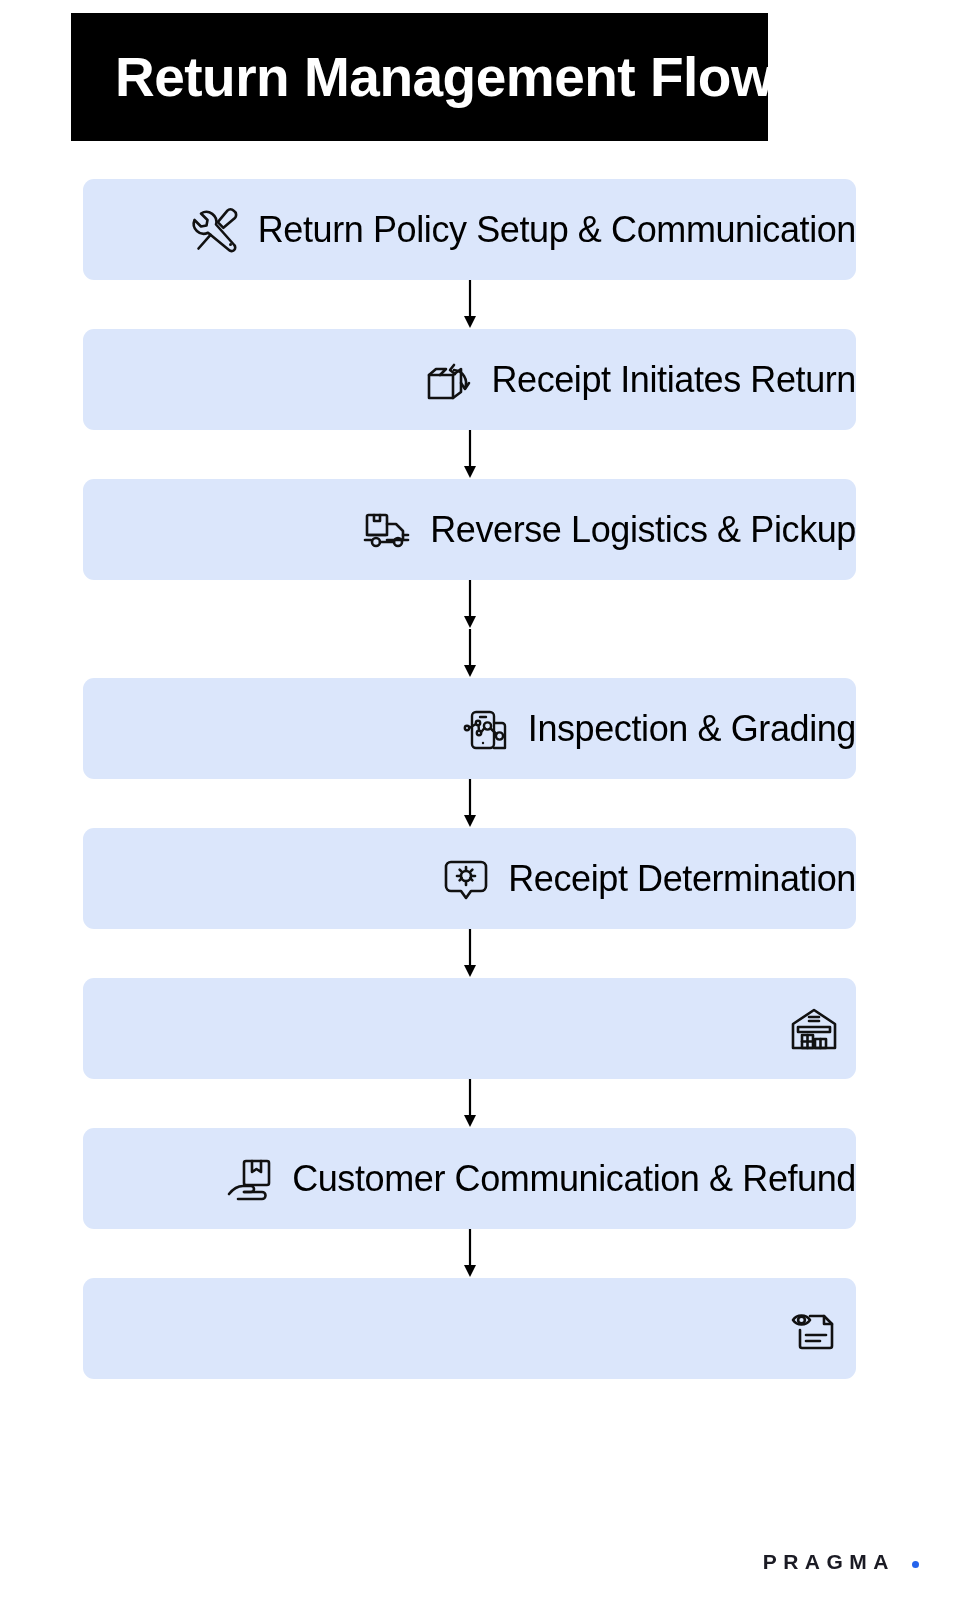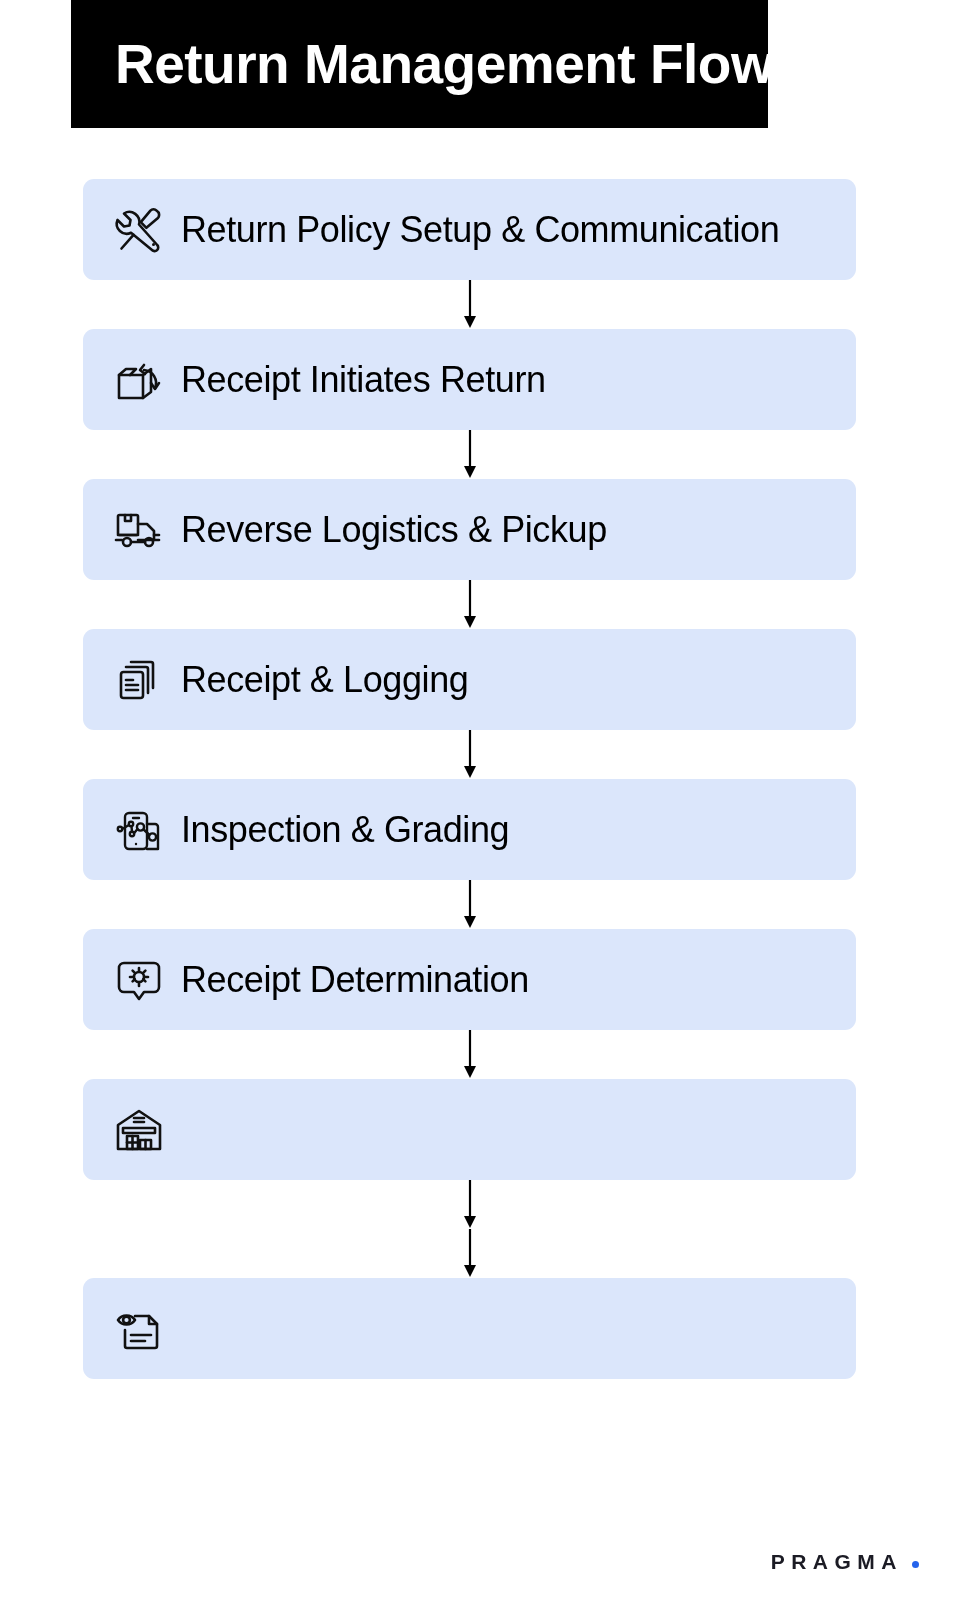--- a/index.html
+++ b/index.html
@@ -18,21 +18,21 @@
     width: 955px;
     height: 1600px;
     background: #ffffff;
     overflow: hidden;
   }
 
   
   .title-banner {
     position: absolute;
     left: 71px;
-    top: 0;
+    top: 13px;
     width: 697px;
     height: 128px;
     background: #000000;
     display: flex;
     align-items: center;
     padding-left: 44px;
   }
   .title-text {
     color: #ffffff;
     font-size: 55px;
@@ -52,20 +52,21 @@
 
   .step {
     position: relative;
     width: 773px;
     height: 101px;
     background: #dbe6fb;
     border-radius: 11px;
     display: flex;
     align-items: center;
     padding-left: 28px;
+    justify-content: flex-end;
   }
 
   .step-icon {
     width: 56px;
     height: 56px;
     flex: 0 0 56px;
     display: flex;
     align-items: center;
     justify-content: center;
     margin-right: 14px;
@@ -94,21 +95,21 @@
     transform: translateX(-50%);
   }
 
   
   .footer-logo {
     position: absolute;
     right: 36px;
     bottom: 26px;
     display: flex;
     align-items: baseline;
-    gap: 8px;
+    gap: 16px;
   }
   .logo-word {
     font-size: 21px;
     font-weight: 700;
     letter-spacing: 6.5px;
     color: #1b1b24;
   }
   .logo-dot {
     display: inline-block;
     width: 7px;
@@ -189,33 +190,20 @@
       <span class="step-label">Reverse Logistics &amp; Pickup</span>
     </div>
 
     <div class="connector">
       <svg class="arrow" width="18" height="49" viewBox="0 0 18 49">
         <line x1="9" y1="0" x2="9" y2="38" stroke="#000" stroke-width="2.2"></line>
         <polygon points="9,48 3,36 15,36" fill="#000"></polygon>
       </svg>
     </div>
 
-    <div class="step">
-      <span class="step-icon">
-        <svg width="52" height="52" viewBox="0 0 52 52" fill="none" stroke="#111" stroke-width="2.6" stroke-linecap="round" stroke-linejoin="round">
-          <path d="M18 8 H38 a2 2 0 0 1 2 2 V34"></path>
-          <path d="M13 13 H33 a2 2 0 0 1 2 2 V39"></path>
-          <rect x="8" y="18" width="22" height="26" rx="2.5"></rect>
-          <path d="M13 26 H20"></path>
-          <path d="M13 31 H25"></path>
-          <path d="M13 36 H25"></path>
-        </svg>
-      </span>
-      <span class="step-label">Receipt &amp; Logging</span>
-    </div>
 
     <div class="connector">
       <svg class="arrow" width="18" height="49" viewBox="0 0 18 49">
         <line x1="9" y1="0" x2="9" y2="38" stroke="#000" stroke-width="2.2"></line>
         <polygon points="9,48 3,36 15,36" fill="#000"></polygon>
       </svg>
     </div>
 
     <div class="step">
       <span class="step-icon">
@@ -286,20 +274,31 @@
       </span>
     </div>
 
     <div class="connector">
       <svg class="arrow" width="18" height="49" viewBox="0 0 18 49">
         <line x1="9" y1="0" x2="9" y2="38" stroke="#000" stroke-width="2.2"></line>
         <polygon points="9,48 3,36 15,36" fill="#000"></polygon>
       </svg>
     </div>
 
+    <div class="step">
+      <span class="step-icon">
+        <svg width="52" height="52" viewBox="0 0 52 52" fill="none" stroke="#111" stroke-width="2.6" stroke-linecap="round" stroke-linejoin="round">
+          <rect x="20" y="8" width="25" height="24" rx="2"></rect>
+          <path d="M28 8 V19 L32.5 16 L37 19 V8"></path>
+          <path d="M5 41 c4 -5 9 -8 14 -8 h8 a3 3 0 0 1 0 6 h-7"></path>
+          <path d="M20 39 h18 a3.5 3.5 0 0 1 0 7 H14"></path>
+        </svg>
+      </span>
+      <span class="step-label">Customer Communication &amp; Refund</span>
+    </div>
 
     <div class="connector">
       <svg class="arrow" width="18" height="49" viewBox="0 0 18 49">
         <line x1="9" y1="0" x2="9" y2="38" stroke="#000" stroke-width="2.2"></line>
         <polygon points="9,48 3,36 15,36" fill="#000"></polygon>
       </svg>
     </div>
 
     <div class="step">
       <span class="step-icon">

